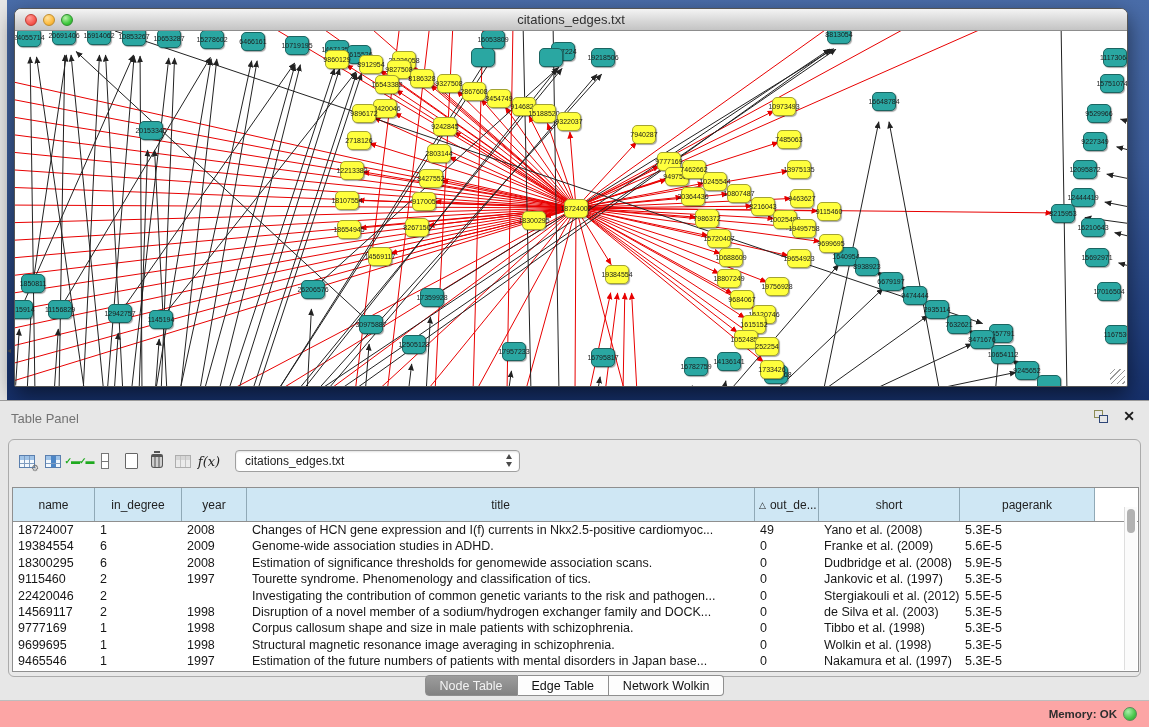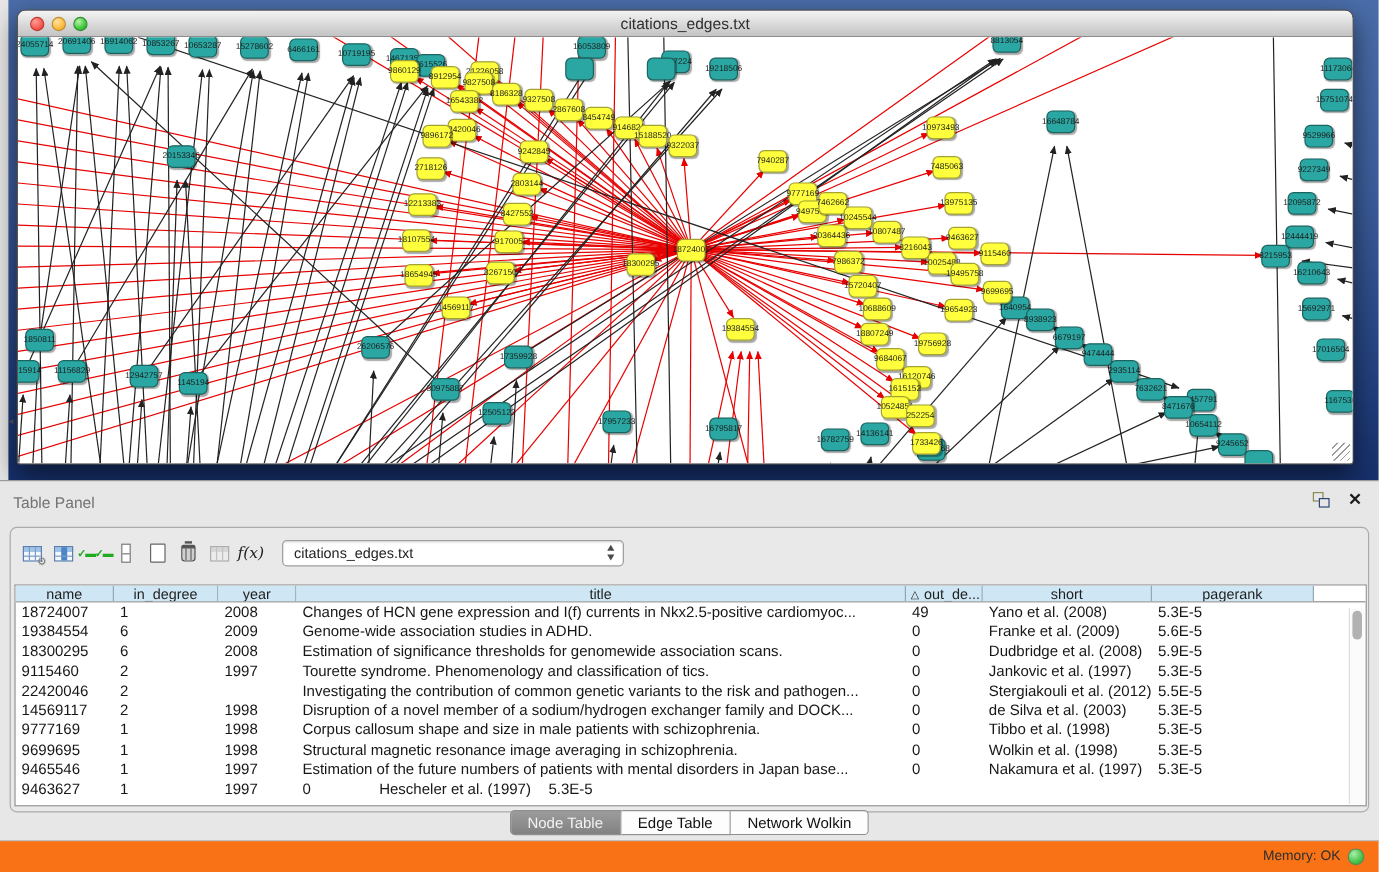--- a/index.html
+++ b/index.html
@@ -70,42 +70,42 @@
     border:1px solid #9f9f9f; border-radius:4px; position:relative;
     font-size:12px; color:#222; line-height:20px; padding-left:9px;
     box-shadow:inset 0 1px 2px rgba(0,0,0,.12); }
   #net-select .arrows { position:absolute; right:7px; top:3px; }
   #net-select .arrows div { width:0; height:0; border-left:3.5px solid transparent; border-right:3.5px solid transparent; }
   #net-select .up { border-bottom:5px solid #4a4a4a; margin-bottom:3px; }
   #net-select .dn { border-top:5px solid #4a4a4a; }
 
   #table-wrap { position:absolute; left:3px; top:47px; width:1127px; height:185px;
     background:#fff; border:1px solid #8f8f8f; overflow:hidden; }
-  #thead { display:flex; height:14px; background:#fff; border-bottom:1px solid #8f8f8f; }
+  #thead { display:flex; height:34px; background:#fff; border-bottom:1px solid #8f8f8f; }
   .th { background:#cfe7f4; border-right:1px solid #90a9b6; font-size:12px; color:#1e1e1e;
     display:flex; align-items:center; justify-content:center; overflow:hidden; white-space:nowrap; }
   .th.left { justify-content:flex-start; padding-left:4px; }
   .sortg { font-size:9px; margin-right:4px; color:#222; }
   .tr { display:flex; height:16.4px; font-size:12.5px; color:#161616; }
   .td { overflow:hidden; white-space:nowrap; padding-left:5px; line-height:16.4px; }
   #vscroll { position:absolute; right:1px; top:19px; bottom:1px; width:13px;
     background:#fbfbfb; border-left:1px solid #dedede; }
   #vthumb { position:absolute; left:2px; top:2px; width:8px; height:24px; border-radius:4px; background:#b2b2b2; }
 
   
   #tabs { position:absolute; left:0; top:675px; width:1149px; display:flex; justify-content:center; }
   .tab { height:21px; line-height:20px; font-size:12.5px; padding:0 14px;
     border:1px solid #8f8f8f; border-left:none; background:#fdfdfd; color:#111; }
   .tab:first-child { border-left:1px solid #8f8f8f; border-radius:4px 0 0 4px; }
   .tab:last-child { border-radius:0 4px 4px 0; }
   .tab.sel { background:linear-gradient(180deg,#9c9c9c,#828282); color:#f3f3f3; }
 
   
   #statusbar { position:absolute; left:0; top:700px; width:1149px; height:27px;
-    background:#f97316; border-top:1px solid #bdbdbd; }
+    background:#fca5a5; border-top:1px solid #bdbdbd;font-weight:bold; }
   #mem-label { position:absolute; right:32px; top:7px; font-size:11.5px; color:#2e2e2e; }
   #mem-dot { position:absolute; right:12px; top:6px; width:14px; height:14px; border-radius:50%;
     background:radial-gradient(circle at 35% 30%,#a9efa9,#49c549 60%,#2f9e2f); border:1px solid #5a8a5a; }
 </style>
 </head>
 <body>
 
 <div id="screen">
 
   <div id="desktop">

